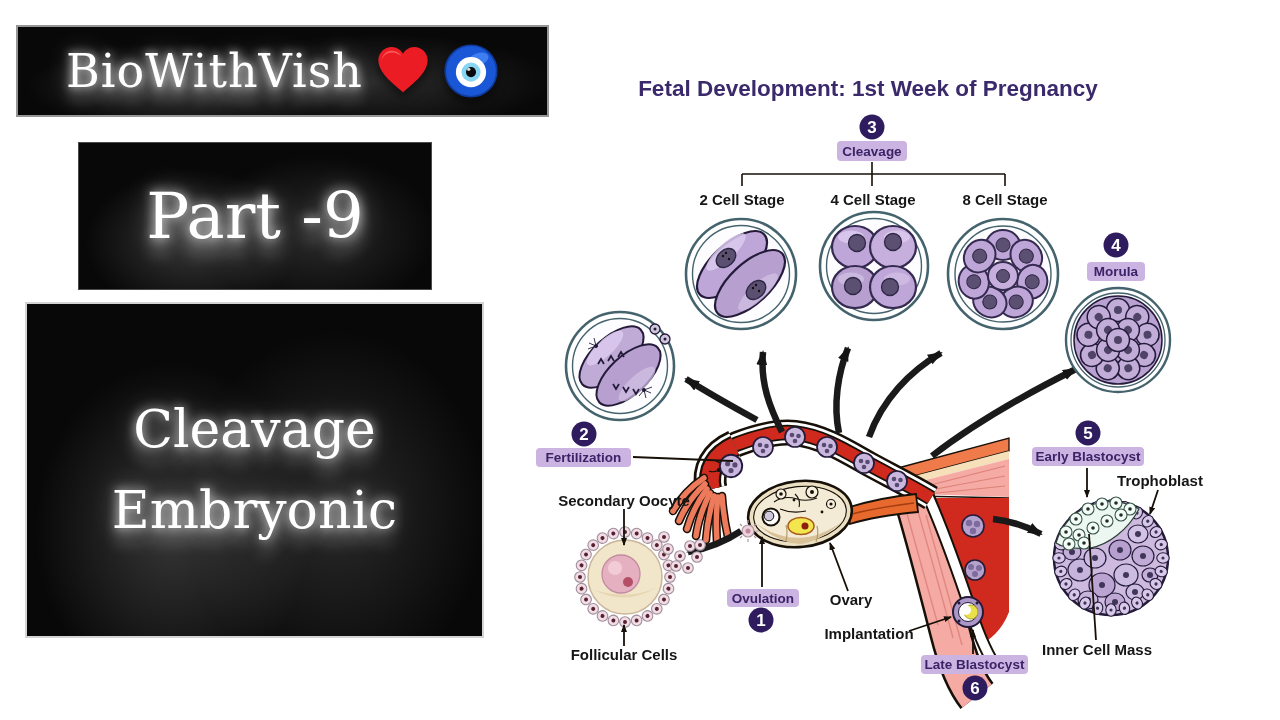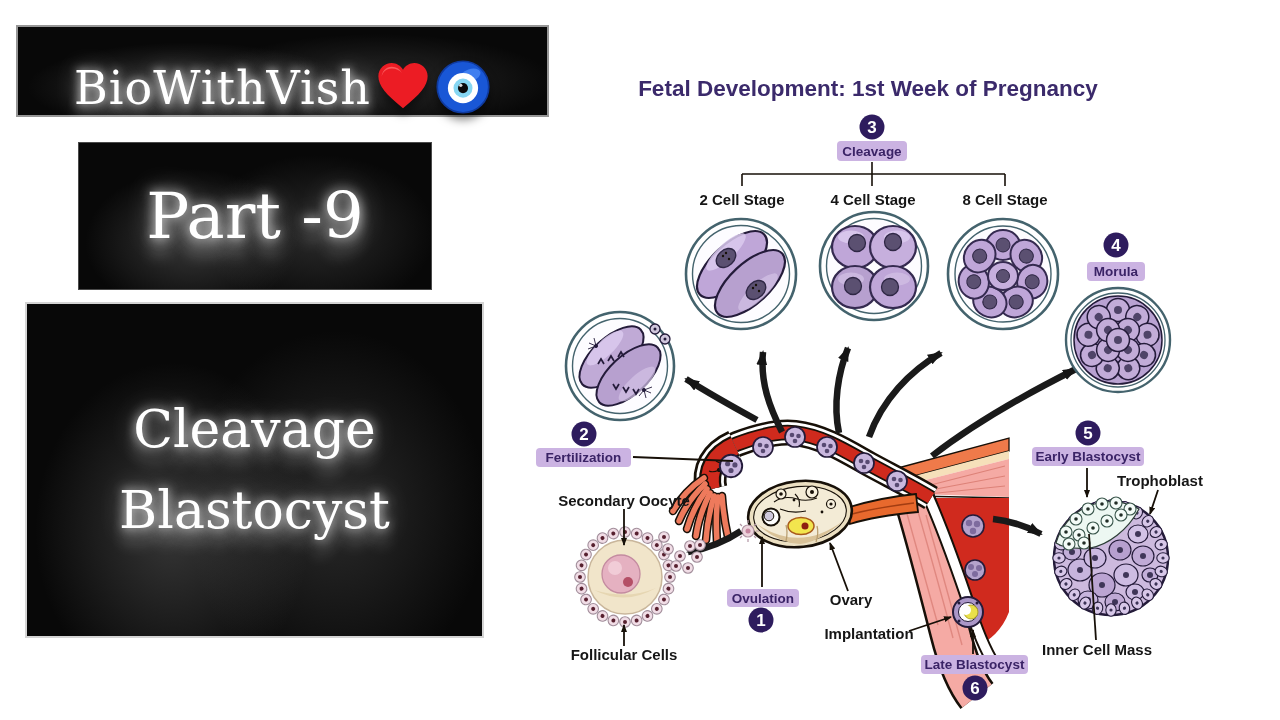--- a/index.html
+++ b/index.html
@@ -5,21 +5,21 @@
   html,body{margin:0;padding:0;background:#ffffff;}
   .stage{position:relative;width:1280px;height:720px;background:#ffffff;overflow:hidden;
          font-family:"Liberation Sans",sans-serif;}
   
   .panel{position:absolute;color:#ffffff;font-family:"DejaVu Serif",serif;
          display:flex;align-items:center;justify-content:center;
          background-color:#080808;}
   .glow{background-image:
       radial-gradient(42% 70% at 32% 68%, rgba(130,130,130,.38), rgba(0,0,0,0) 72%),
       radial-gradient(46% 75% at 68% 62%, rgba(115,115,115,.32), rgba(0,0,0,0) 72%);}
-  .banner{left:16px;top:25px;width:529px;height:88px;border:2px solid #969696;gap:4px;align-items:flex-end;}
+  .banner{left:16px;top:25px;width:529px;height:88px;border:2px solid #969696;gap:12px;}
   .banner-text{font-size:46px;letter-spacing:1px;
       text-shadow:0 0 10px rgba(255,255,255,.85),0 0 24px rgba(255,255,255,.45),0 13px 14px rgba(255,255,255,.35);}
   .emoji{width:56px;height:56px;filter:drop-shadow(0 6px 5px rgba(0,0,0,.5));}
   .partbox{left:78px;top:142px;width:352px;height:146px;border:1px solid #4a4a4a;}
   .part-text{font-size:64px;
       text-shadow:0 0 12px rgba(255,255,255,.85),0 0 28px rgba(255,255,255,.45),0 16px 16px rgba(255,255,255,.35);}
   .titlebox{left:25px;top:302px;width:455px;height:332px;border:2px solid #d4d4d4;
       flex-direction:column;}
   .title-line{font-size:52px;line-height:81px;
       text-shadow:0 0 11px rgba(255,255,255,.85),0 0 26px rgba(255,255,255,.45),0 15px 15px rgba(255,255,255,.33);}
@@ -51,21 +51,21 @@
       <circle cx="46" cy="47" r="3" fill="#ffffff" opacity="0.85"></circle>
     </svg>
   </div>
 
   <div class="panel glow partbox">
     <span class="part-text">Part -9</span>
   </div>
 
   <div class="panel glow titlebox">
     <span class="title-line">Cleavage</span>
-    <span class="title-line">Blastocyst</span>
+    <span class="title-line">Embryonic</span>
   </div>
 
   <svg class="diagram-svg" viewBox="520 60 760 660">
     <defs>
       <marker id="mBig" markerUnits="userSpaceOnUse" markerWidth="18" markerHeight="14" refX="13" refY="5.5" orient="auto">
         <path d="M0,0 L15,5.5 L0,11 Z" fill="#151515"></path>
       </marker>
       <marker id="mSm" markerUnits="userSpaceOnUse" markerWidth="10" markerHeight="8" refX="7" refY="3" orient="auto">
         <path d="M0,0 L8,3 L0,6 Z" fill="#171008"></path>
       </marker>

